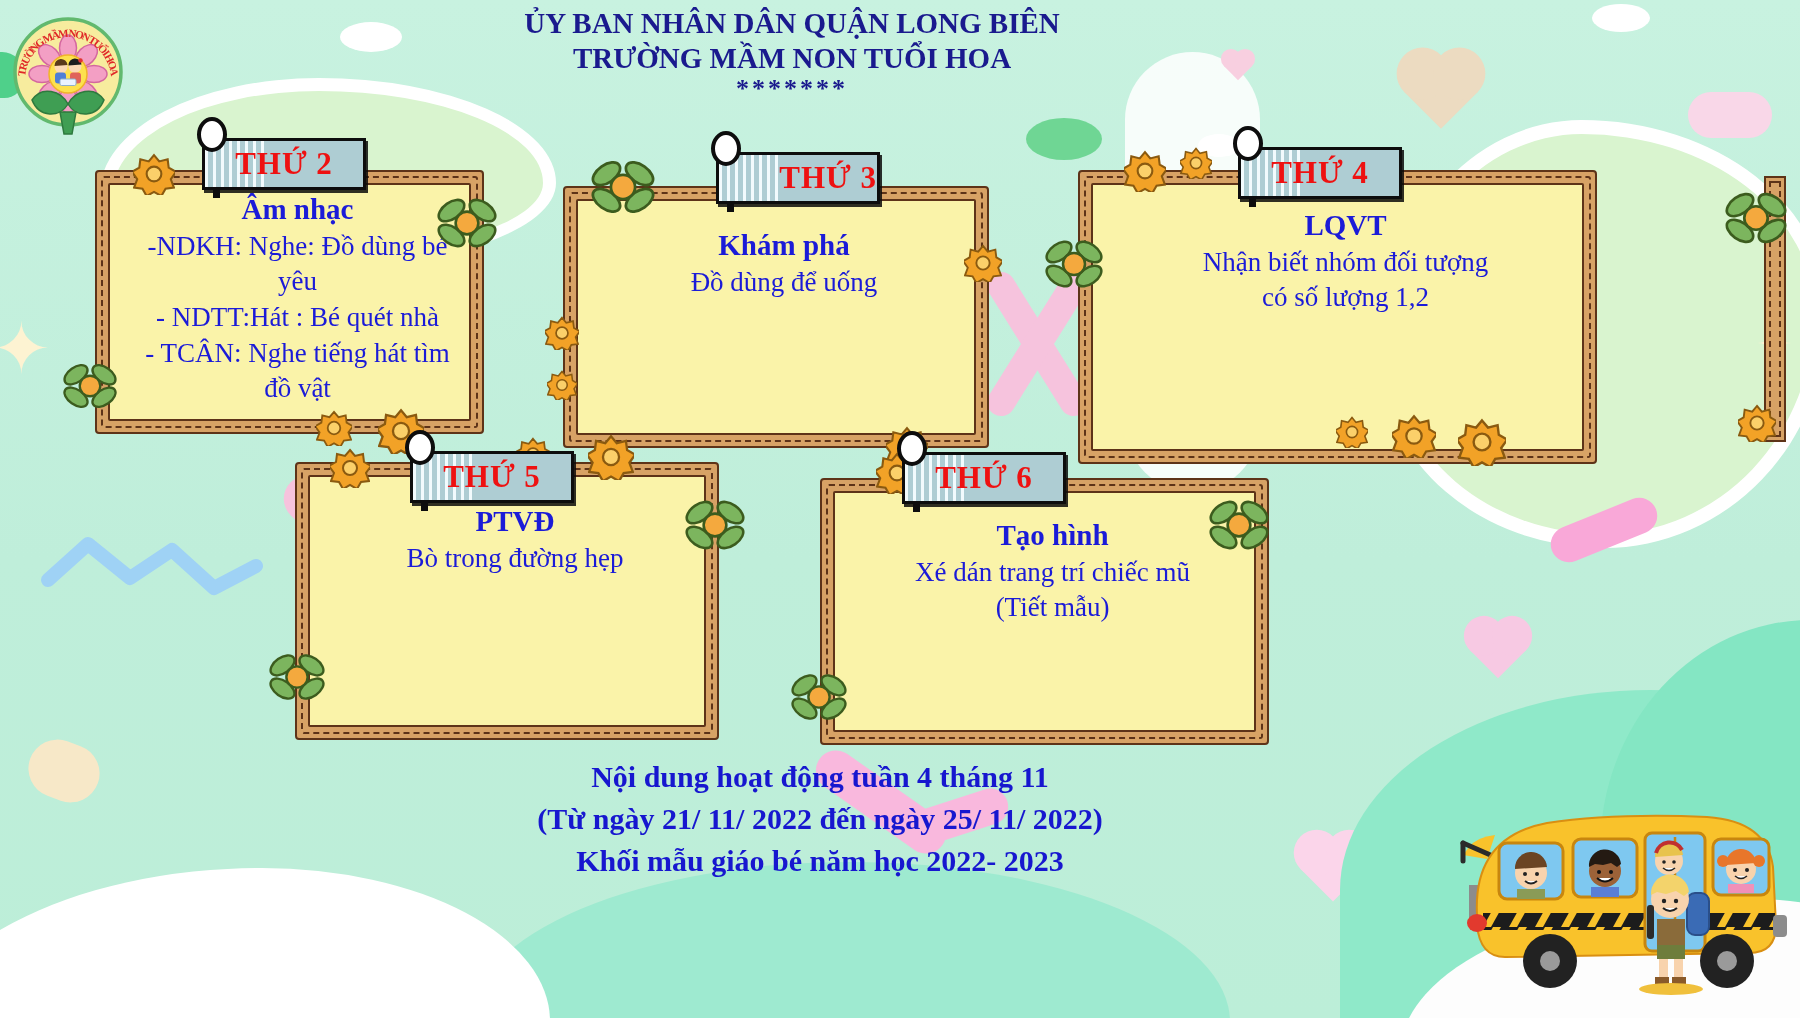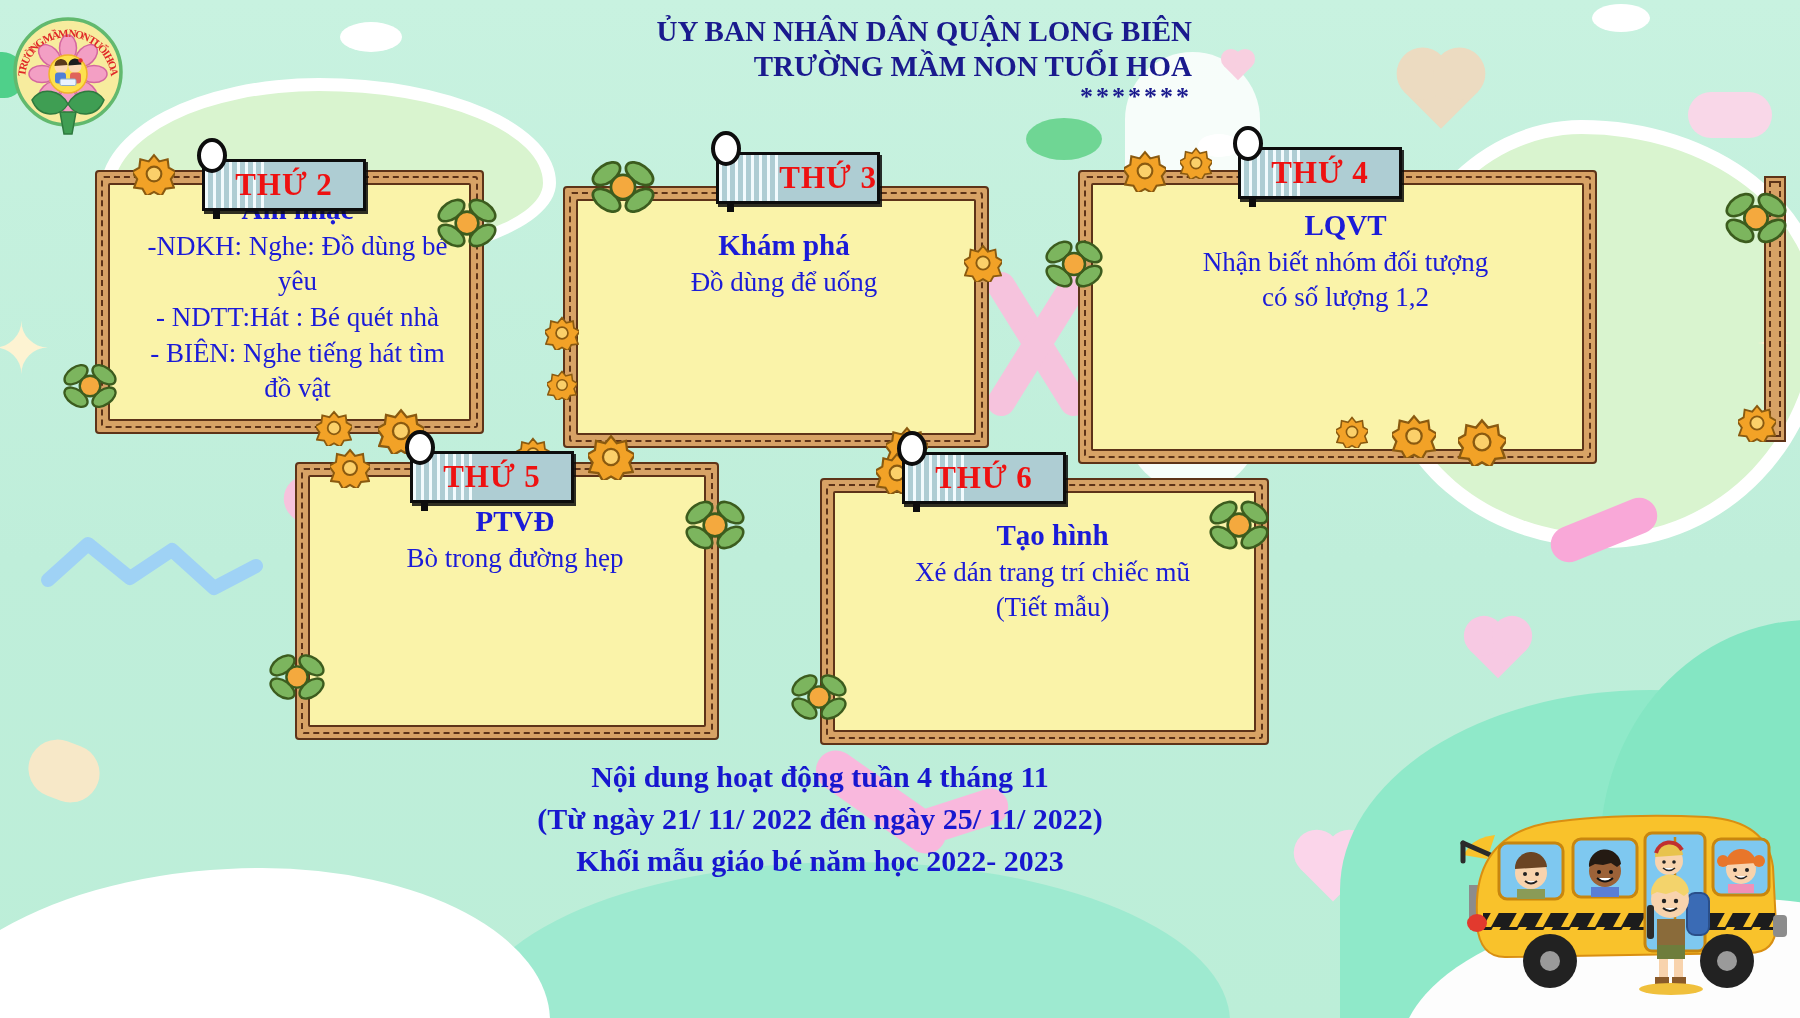--- a/index.html
+++ b/index.html
@@ -8,21 +8,21 @@
          font-family:"Liberation Serif","DejaVu Serif",serif;}
   
   .blob{position:absolute;z-index:0;}
   .heart{position:absolute;z-index:0;transform:rotate(45deg);background:var(--c);}
   .heart::before,.heart::after{content:"";position:absolute;width:100%;height:100%;border-radius:50%;background:var(--c);}
   .heart::before{left:-50%;top:0;}
   .heart::after{top:-50%;left:0;}
   .pill{position:absolute;z-index:0;border-radius:999px;}
   .sparkle{position:absolute;z-index:0;color:#fdf3d2;font-family:"DejaVu Sans",sans-serif;}
   
-  .header{position:absolute;left:392px;top:14px;width:800px;text-align:right;z-index:2;
+  .header{position:absolute;left:392px;top:6px;width:800px;text-align:center;z-index:2;
           color:#1a1a8e;font-weight:bold;font-size:29px;line-height:1.22;}
   .header .stars{font-size:26px;letter-spacing:3px;line-height:0.9;}
   
   .card{position:absolute;z-index:1;background:#d7a265;border:2px solid #5d3318;border-radius:4px;}
   .card::before{content:"";position:absolute;inset:4px;border:2px dashed #5d3318;border-radius:3px;pointer-events:none;}
   .card-inner{position:absolute;inset:11px;background:#faf3a9;border:2px solid #5d3318;border-radius:2px;
               display:flex;flex-direction:column;align-items:center;padding:var(--pt,10px) 14px 6px 30px;box-sizing:border-box;}
   .subject{color:#1b1bd8;font-weight:bold;font-size:29px;line-height:1.3;}
   .card-body{color:#1b1bd8;font-size:27px;line-height:1.32;text-align:center;}
   .c1{left:95px;top:170px;width:385px;height:260px;}
@@ -33,21 +33,21 @@
   .edge-strip{position:absolute;z-index:1;background:#d7a265;border:2px solid #5d3318;}
   .edge-strip::before{content:"";position:absolute;inset:3px;border:2px dashed #5d3318;}
   
   .plaque{position:absolute;z-index:3;width:158px;height:46px;background:#aecdd3;border:3px solid #0d0d0d;
           box-shadow:2px 3px 0 rgba(10,10,10,.85);display:flex;align-items:center;justify-content:center;}
   .plaque::before{content:"";position:absolute;left:0;top:0;bottom:0;width:38%;
           background:repeating-linear-gradient(90deg,#f2fbfd 0 3px,rgba(255,255,255,0) 3px 8px);}
   .plaque::after{content:"";position:absolute;left:8px;bottom:-11px;width:7px;height:11px;background:#0d0d0d;}
   .ring{position:absolute;left:-8px;top:-24px;width:22px;height:27px;border:4px solid #0d0d0d;border-radius:50%;background:#fff;}
   .day-text{position:relative;color:#ee1111;font-weight:bold;font-size:31px;letter-spacing:1px;z-index:1;}
-  .p1{left:202px;top:159px;}
+  .p1{left:202px;top:138px;}
   .p2{left:716px;top:152px;justify-content:flex-end;}
   .p3{left:1238px;top:147px;}
   .p4{left:410px;top:451px;}
   .p5{left:902px;top:452px;}
   
   .orn{position:absolute;z-index:2;}
   
   .footer{position:absolute;left:420px;top:756px;width:800px;z-index:2;text-align:center;
           color:#1717cf;font-weight:bold;font-size:30px;line-height:1.4;}
   
@@ -153,21 +153,21 @@
     <div>TRƯỜNG MẦM NON TUỔI HOA</div>
     <div class="stars">*******</div>
   </div>
 
   <section class="card c1" style="--pt:6px;">
     <div class="card-inner">
       <div class="subject">Âm nhạc</div>
       <div class="card-body">
           <div>-NDKH: Nghe: Đồ dùng bé yêu</div>
           <div>- NDTT:Hát : Bé quét nhà</div>
-          <div>- BIÊN: Nghe tiếng hát tìm đồ vật</div>
+          <div>- TCÂN: Nghe tiếng hát tìm đồ vật</div>
         </div>
     </div>
   </section>
   <section class="card c2" style="--pt:26px;">
     <div class="card-inner">
       <div class="subject">Khám phá</div>
       <div class="card-body">
           <div>Đồ dùng để uống</div>
         </div>
     </div>

